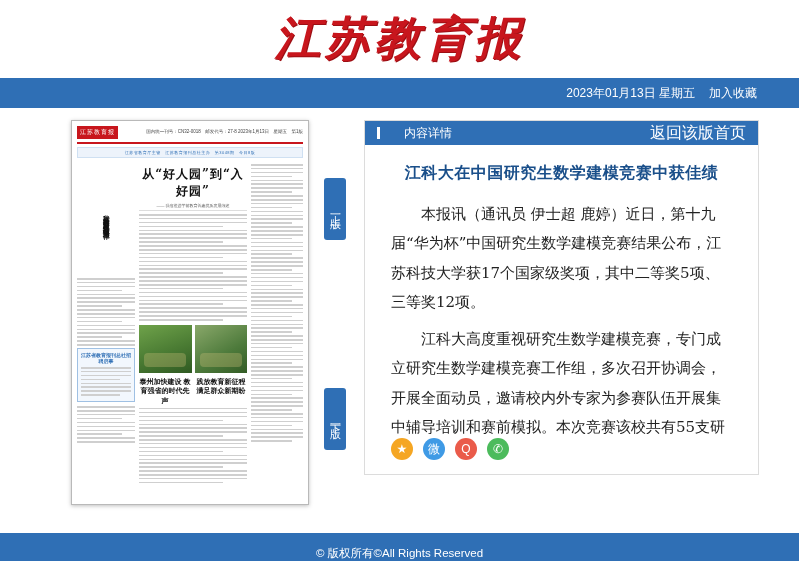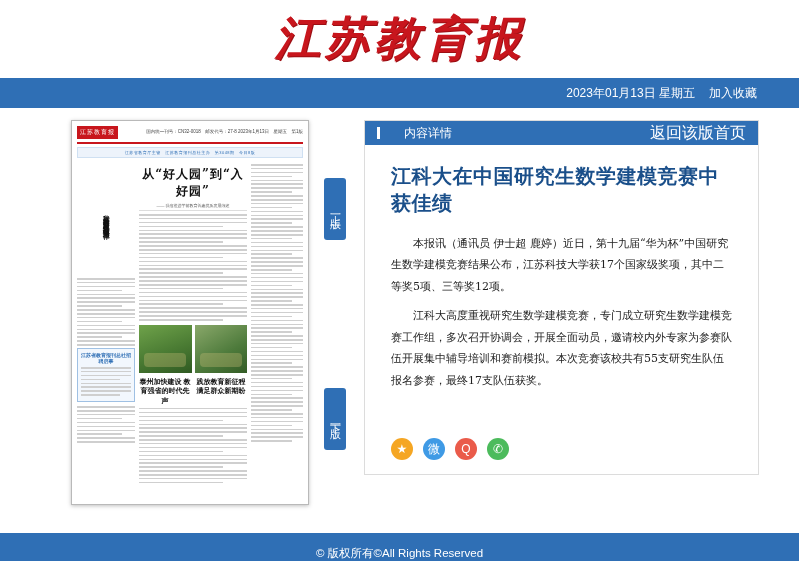--- a/index.html
+++ b/index.html
@@ -239,30 +239,30 @@
   .head-mark {
     width: 3px; height: 12px; background: #ffffff; display: inline-block;
   }
   .article-head-right { font-size: 16px; cursor: pointer; }
   .article-body {
     padding: 16px 26px 6px 26px;
     overflow: hidden;
     flex: 1;
   }
   .article-title {
-    font-size: 20px;
+    font-size: 16px;
     font-weight: bold;
     color: #1a4f8a;
-    text-align: left;
+    text-align: center;
     font-family: Liberation Serif, serif;
     margin: 2px 0 16px 0;
     letter-spacing: 0.5px;
   }
   .article-p {
-    font-size: 11px;
+    font-size: 15px;
     color: #222;
     line-height: 1.95;
     text-indent: 2em;
     margin: 0 0 8px 0;
     font-family: "DejaVu Serif", serif;
   }
   .share-row {
     display: flex;
     gap: 10px;
     padding: 4px 0 14px 26px;

